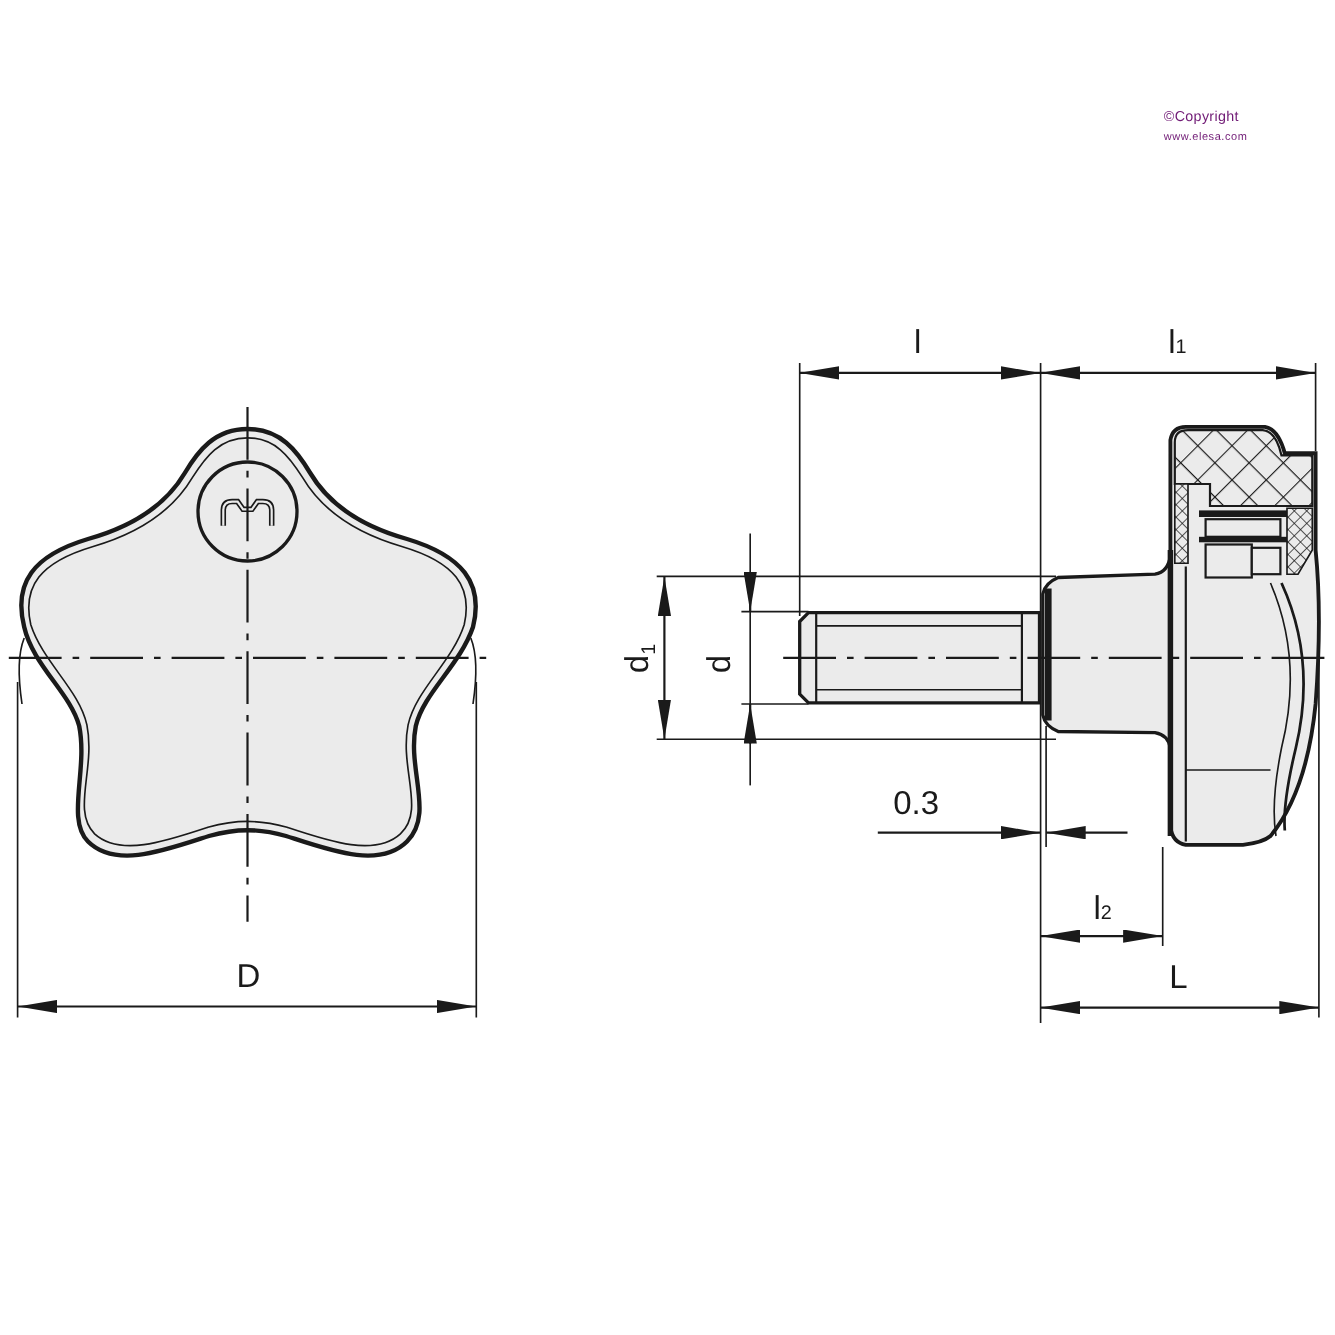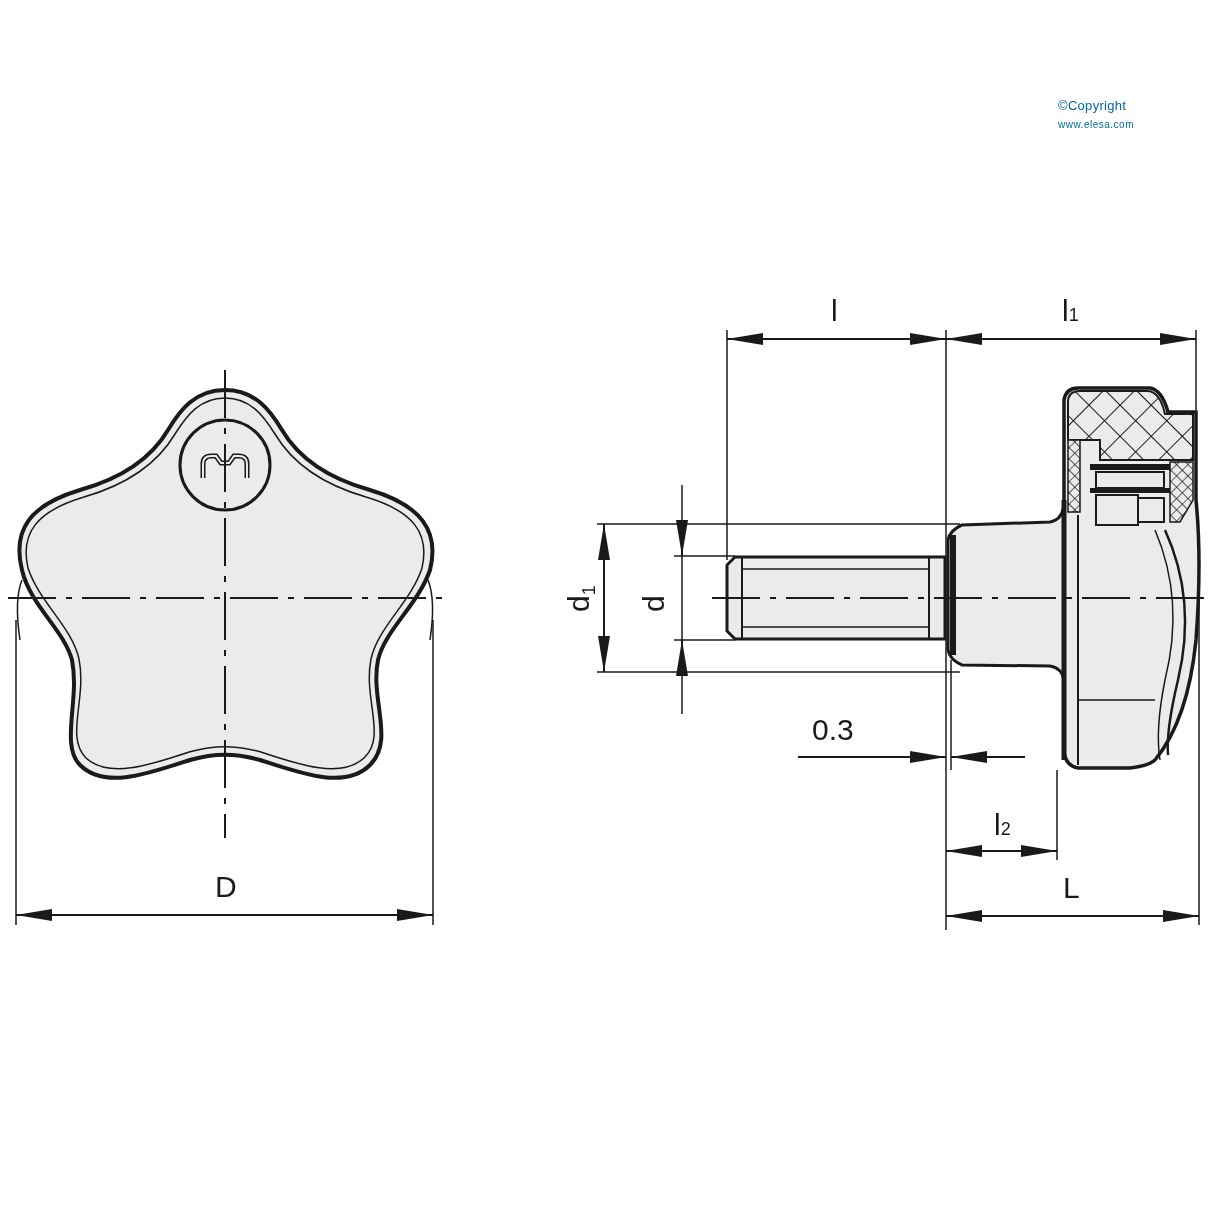--- a/index.html
+++ b/index.html
@@ -1,20 +1,20 @@
 <!DOCTYPE html>
 <html><head>
 <meta charset="utf-8">
 <style>
   html, body { margin: 0; padding: 0; background: #ffffff; }
   body { width: 1214px; height: 1214px; position: relative; overflow: hidden;
          font-family: "Liberation Sans", sans-serif; }
   #drawing { position: absolute; left: 0; top: 0; }
   .dim-label { font-family: "Liberation Sans", sans-serif; fill: #1a1a1a; }
-  .wm { position: absolute; left: 1058px; top: 98px; width: 150px; color: #0369a1; }
+  .wm { position: absolute; left: 1058px; top: 98px; width: 150px; color: #701a75; }
   .wm-copy { font-size: 13px; letter-spacing: 0.3px; margin-left: 0px; }
   .wm-logo { font-size: 48px; font-weight: bold; line-height: 40px; letter-spacing: -1px; margin-top: 2px; }
   .wm-url { font-size: 10px; letter-spacing: 0.5px; margin-top: 6px; }
 </style>
 </head>
 <body>
 
 <div class="wm">
   <div class="wm-copy">©Copyright</div>
   <div class="wm-url">www.elesa.com</div>

